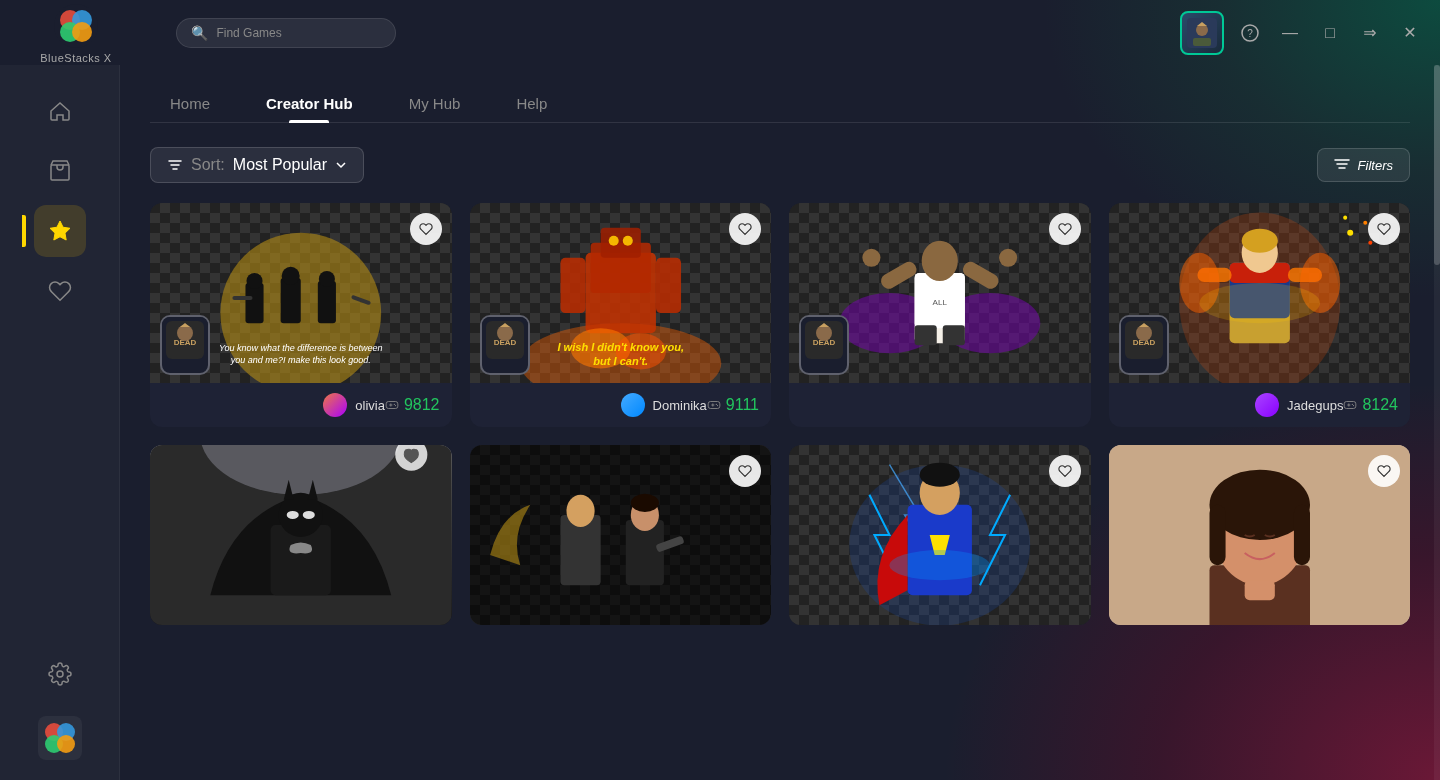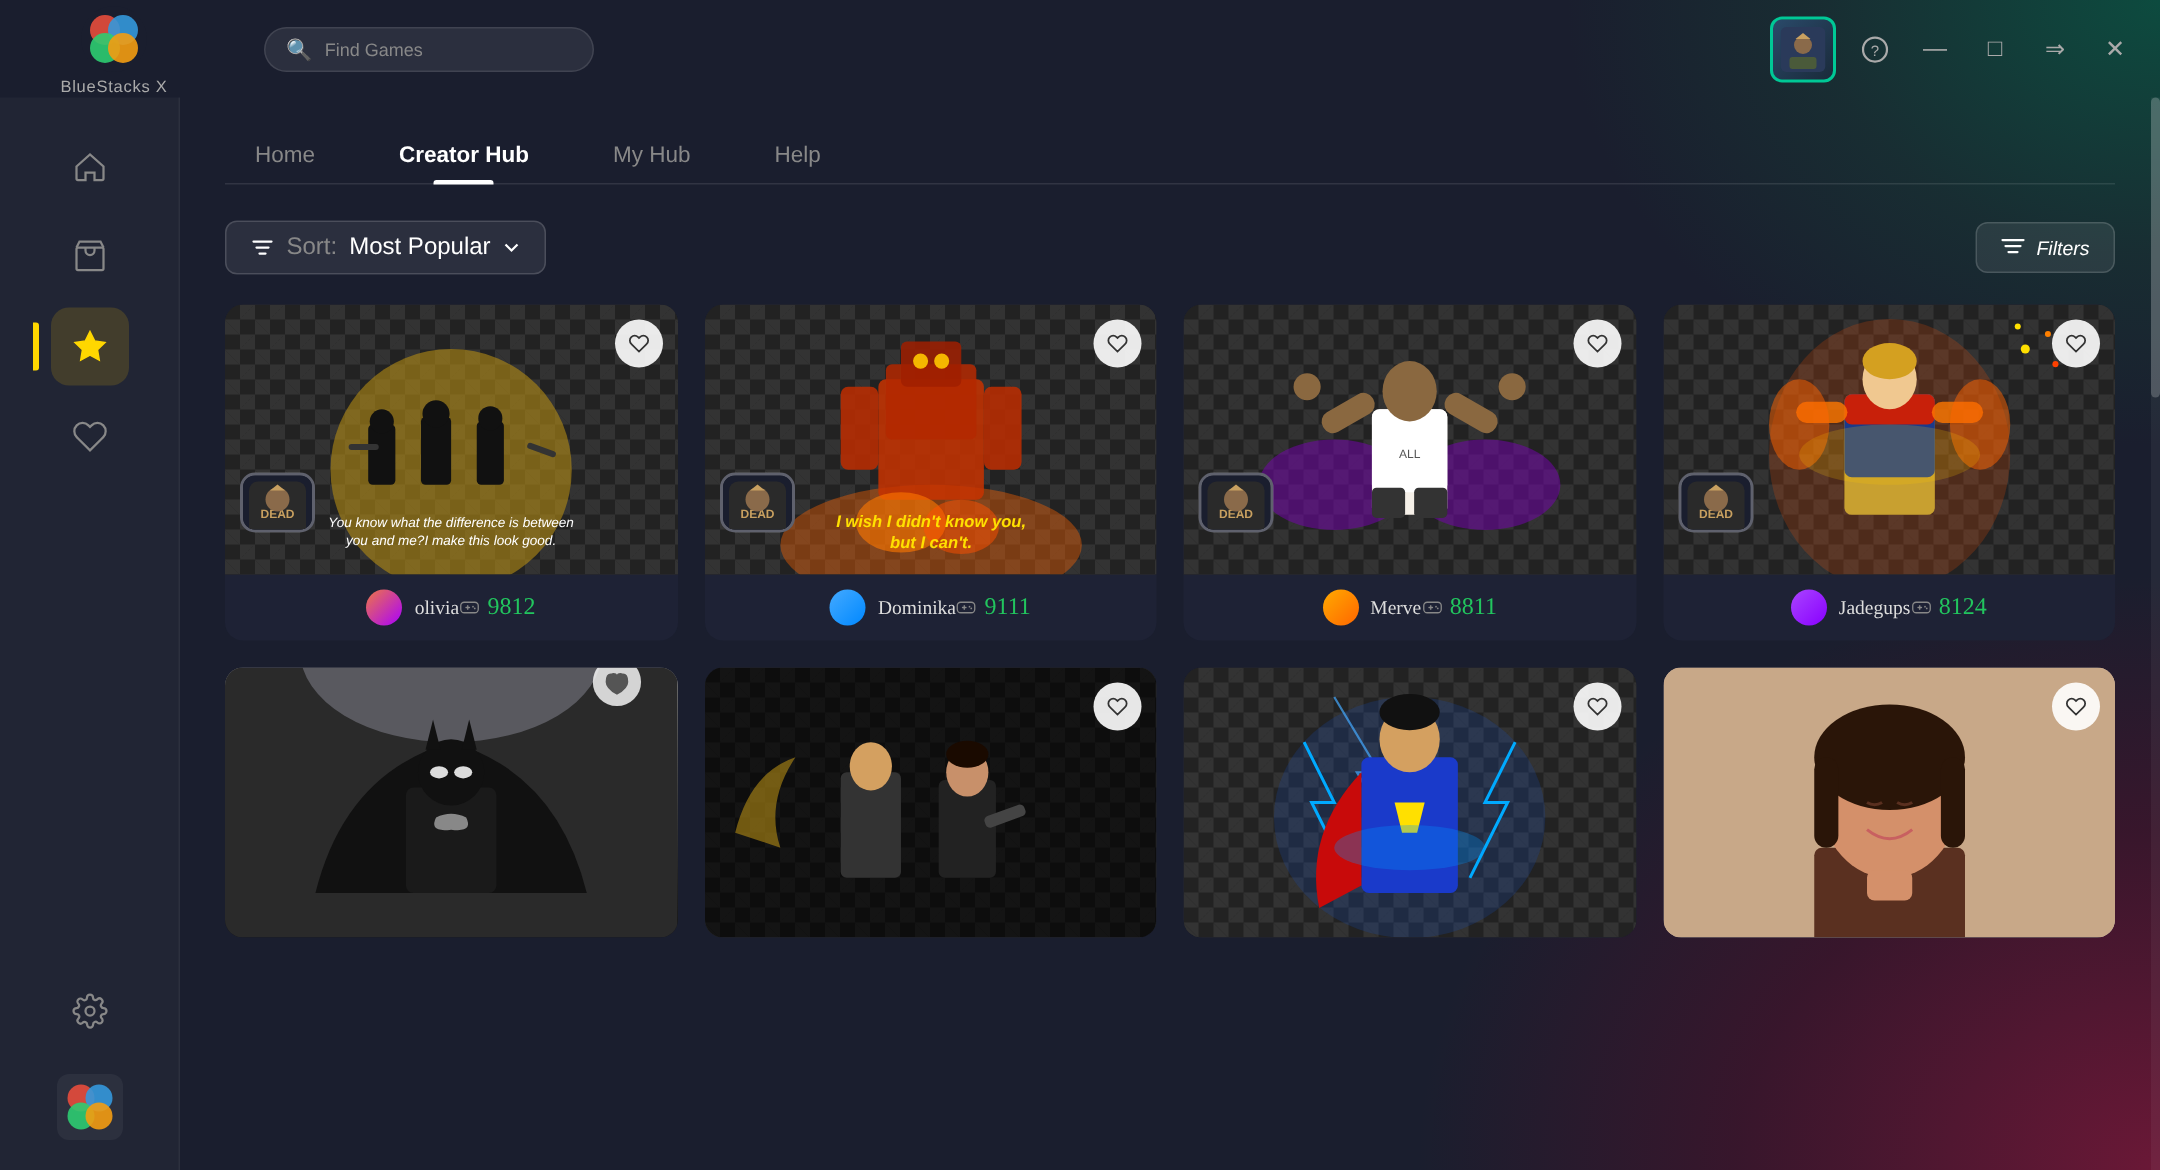--- a/index.html
+++ b/index.html
@@ -283,35 +283,34 @@
       display: flex;
       align-items: center;
       justify-content: center;
       font-size: 15px;
       color: #333;
       cursor: pointer;
       z-index: 2;
     }
     .game-badge {
       position: absolute;
-      bottom: 28px;
+      bottom: 8px;
       left: 10px;
       width: 50px;
-      height: 40px;
+      height: 60px;
       border-radius: 10px;
       border: 2px solid rgba(255,255,255,0.3);
       overflow: hidden;
       background: #1a1e2e;
     }
     .card-info {
       display: flex;
       align-items: center;
-      justify-content: center;
+      justify-content: flex-end;
       padding: 10px 12px;
-      font-family: Liberation Serif, serif;
     }
     .card-user {
       display: flex;
       align-items: center;
       gap: 8px;
       font-size: 13px;
       color: #ddd;
     }
     .user-avatar {
       width: 24px;
@@ -610,35 +609,20 @@
         <div class="game-badge">
           <svg width="46" height="46" viewBox="0 0 46 46">
             <rect width="46" height="46" fill="#1a1e2e"></rect>
             <rect x="4" y="4" width="38" height="38" rx="6" fill="#2a2a2a"></rect>
             <text x="23" y="28" text-anchor="middle" fill="#c8a060" font-size="8" font-family="sans-serif" font-weight="bold">DEAD</text>
             <circle cx="23" cy="16" r="8" fill="#8a6a4a"></circle>
             <polygon points="18,10 23,6 28,10" fill="#c8a060"></polygon>
           </svg>
         </div>
       </div>
-      <div class="card-info">
-        <div class="card-user">
-          <div class="user-avatar" style="background: linear-gradient(135deg,#fa0,#f60);"></div>
-          <span>Merve</span>
-        </div>
-        <div class="card-plays">
-          <svg width="14" height="14" viewBox="0 0 24 24">
-            <rect x="2" y="6" width="20" height="12" rx="4" stroke="#888" stroke-width="1.5" fill="none"></rect>
-            <path d="M8 12h4M10 10v4" stroke="#888" stroke-width="1.5" stroke-linecap="round"></path>
-            <circle cx="16" cy="11" r="1" fill="#888"></circle>
-            <circle cx="18" cy="13" r="1" fill="#888"></circle>
-          </svg>
-          <span>8811</span>
-        </div>
-      </div>
     </div>
 
     <div class="card card-4">
       <div class="card-thumb checkerboard">
         <svg width="100%" height="100%" viewBox="0 0 300 180" preserveAspectRatio="xMidYMid slice">
 
           <ellipse cx="150" cy="100" rx="80" ry="90" fill="rgba(255,80,0,0.2)"></ellipse>
 
           <circle cx="240" cy="30" r="3" fill="#ffe000"></circle>
           <circle cx="255" cy="20" r="2" fill="#ff8000"></circle>

